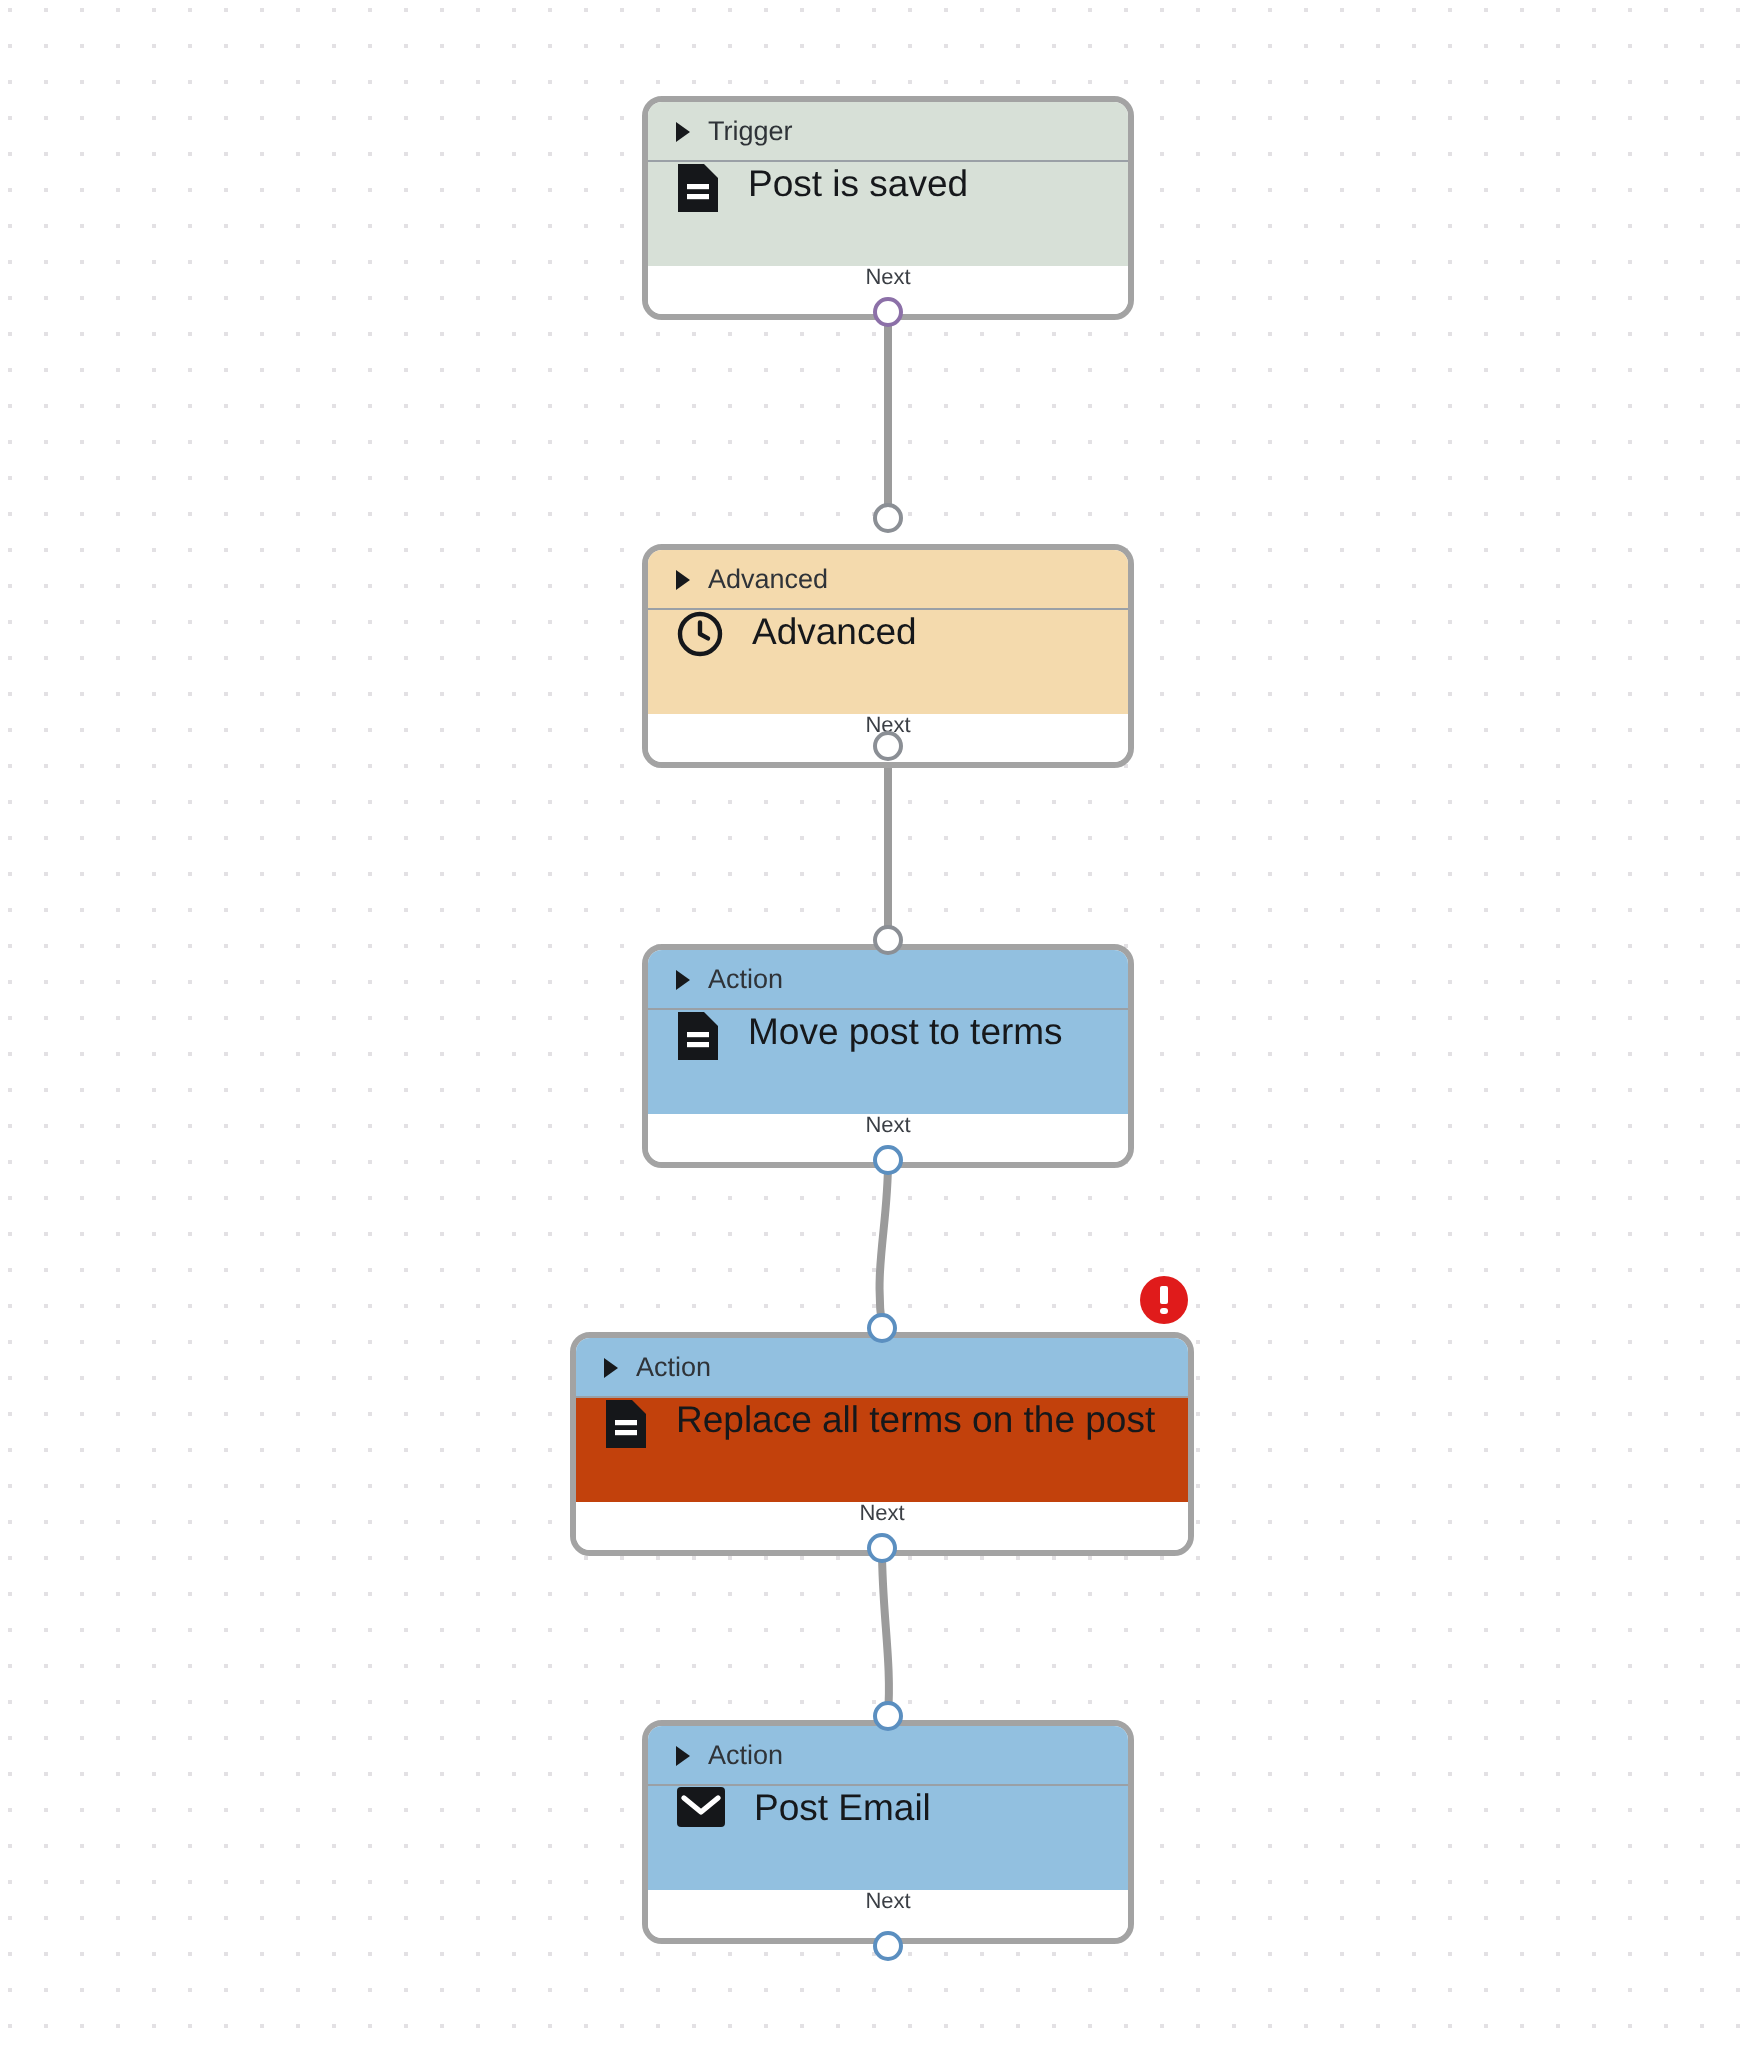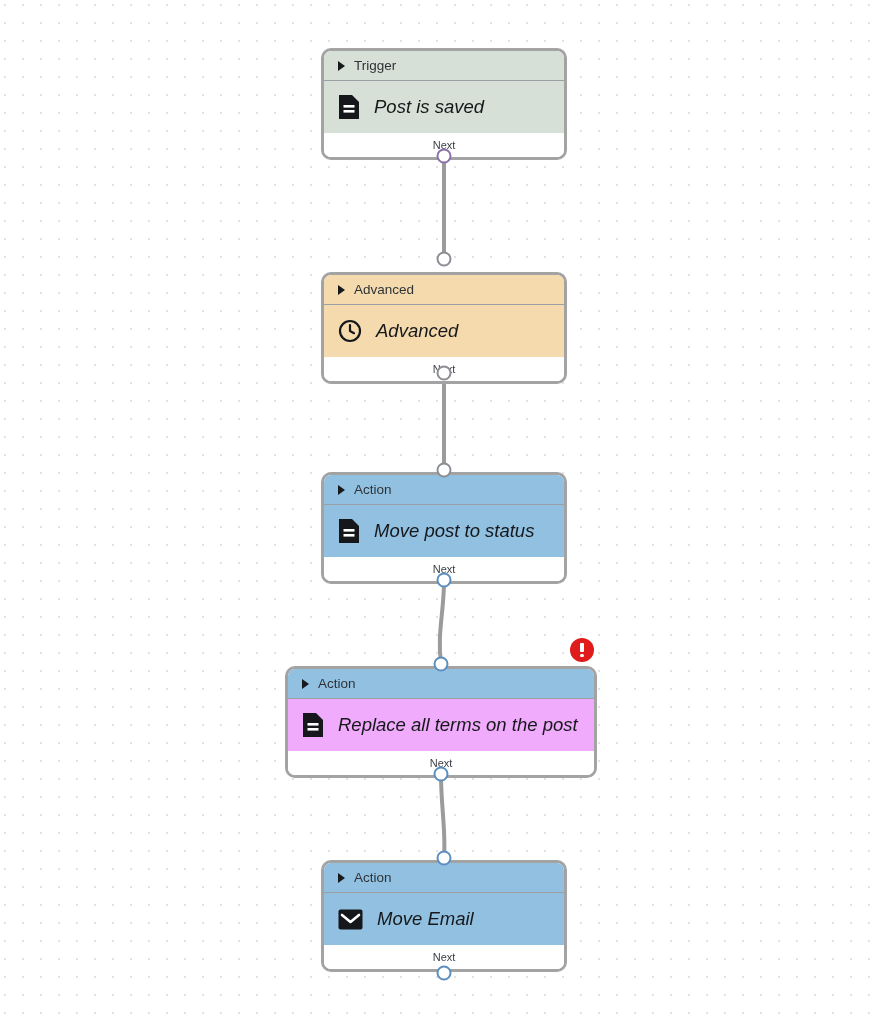--- a/index.html
+++ b/index.html
@@ -37,35 +37,34 @@
   .tri{
     width:0;height:0;
     border-left:7px solid #17191c;
     border-top:5px solid transparent;
     border-bottom:5px solid transparent;
     margin-right:9px;
     flex:0 0 auto;
   }
   .node-body{
     height:52px;
-    display:flex;align-items:center;
+    display:flex;
     padding-left:14px;
     box-sizing:border-box;
-    font-style:italic;
   }
   .node-title{
     font-size:18.5px;
     color:#16181b;
     margin-left:14px;
     white-space:nowrap;
   }
   .node-footer{
     height:24px;
     background:#ffffff;
-    display:flex;align-items:center;justify-content:center;
+    display:flex;align-items:flex-start;justify-content:center;
     font-size:11px;
     color:#3b3f45;
     box-sizing:border-box;
   }
   .icon{flex:0 0 auto;display:block;}
 
   .port{
     position:absolute;
     width:15px;height:15px;
     border-radius:50%;
@@ -152,32 +151,32 @@
           <span>Action</span>
         </div>
         <div class="node-body" style="background: rgb(146, 192, 224);">
           <span>
             <svg class="icon" width="22" height="26" viewBox="0 0 22 26">
               <path d="M1 1 H14 L21 8 V25 H1 Z" fill="#15171a"></path>
               <rect x="5.5" y="11" width="11" height="2.6" fill="#ffffff"></rect>
               <rect x="5.5" y="16" width="11" height="2.6" fill="#ffffff"></rect>
             </svg>
           </span>
-          <span class="node-title">Move post to status</span>
+          <span class="node-title">Move post to terms</span>
         </div>
         <div class="node-footer">
           <span>Next</span>
         </div>
       </div>
       <div class="node" style="left: 285px; top: 666px; width: 312px;">
         <div class="node-header" style="background: rgb(146, 192, 224);">
           <span class="tri"></span>
           <span>Action</span>
         </div>
-        <div class="node-body" style="background: #f0abfc;">
+        <div class="node-body" style="background: #c2410c;">
           <span>
             <svg class="icon" width="22" height="26" viewBox="0 0 22 26">
               <path d="M1 1 H14 L21 8 V25 H1 Z" fill="#15171a"></path>
               <rect x="5.5" y="11" width="11" height="2.6" fill="#ffffff"></rect>
               <rect x="5.5" y="16" width="11" height="2.6" fill="#ffffff"></rect>
             </svg>
           </span>
           <span class="node-title">Replace all terms on the post</span>
         </div>
         <div class="node-footer">
@@ -189,21 +188,21 @@
           <span class="tri"></span>
           <span>Action</span>
         </div>
         <div class="node-body" style="background: rgb(146, 192, 224);">
           <span>
             <svg class="icon" width="25" height="21" viewBox="0 0 25 21">
               <rect x="0.5" y="0.5" width="24" height="20" rx="2" fill="#15171a"></rect>
               <path d="M4 6 L12.5 13 L21 6" fill="none" stroke="#ffffff" stroke-width="2.6" stroke-linecap="round" stroke-linejoin="round"></path>
             </svg>
           </span>
-          <span class="node-title">Move Email</span>
+          <span class="node-title">Post Email</span>
         </div>
         <div class="node-footer">
           <span>Next</span>
         </div>
       </div>
     </div>
   <div id="ports-layer">
       <div class="port purple" style="left: 444px; top: 156px;"></div>
       <div class="port gray" style="left: 444px; top: 259px;"></div>
       <div class="port gray" style="left: 444px; top: 373px;"></div>

